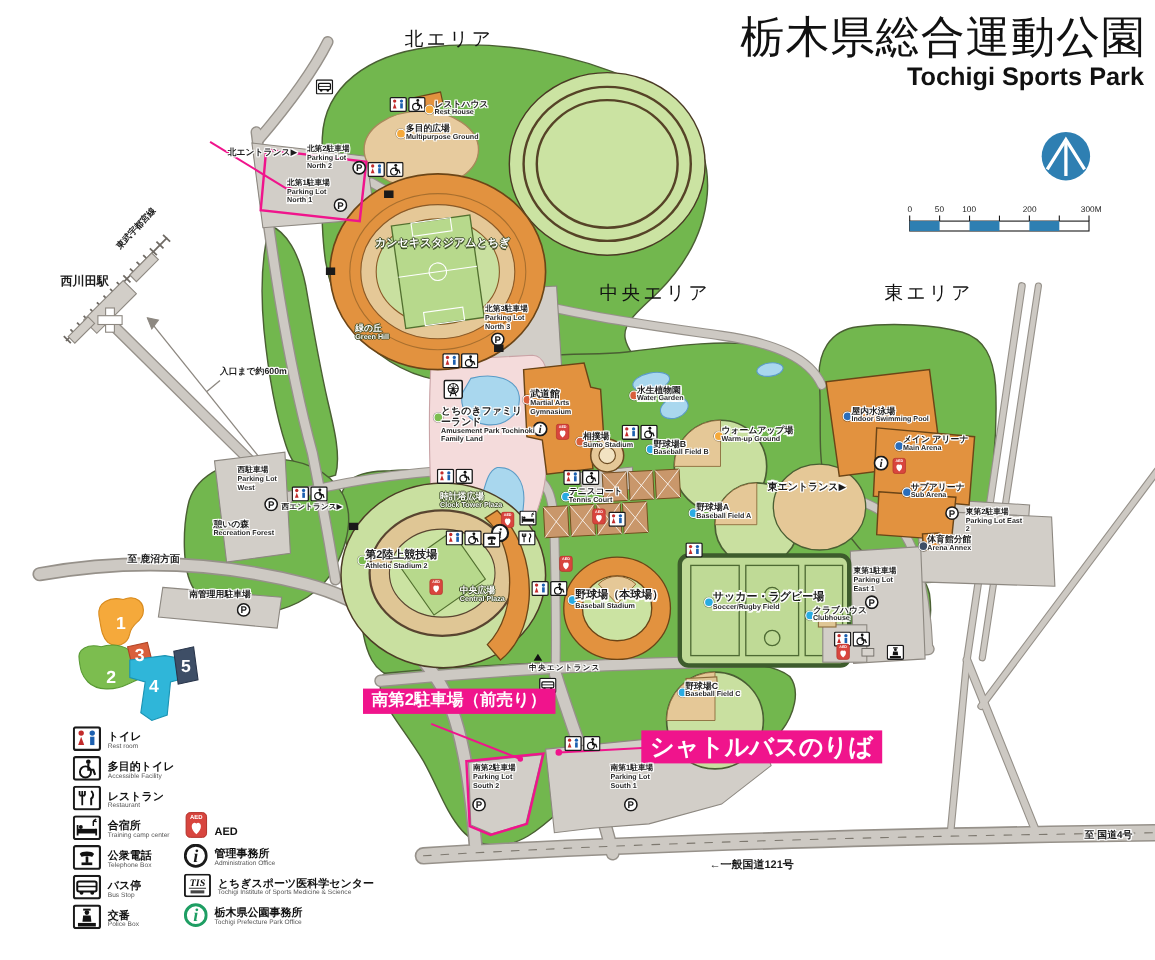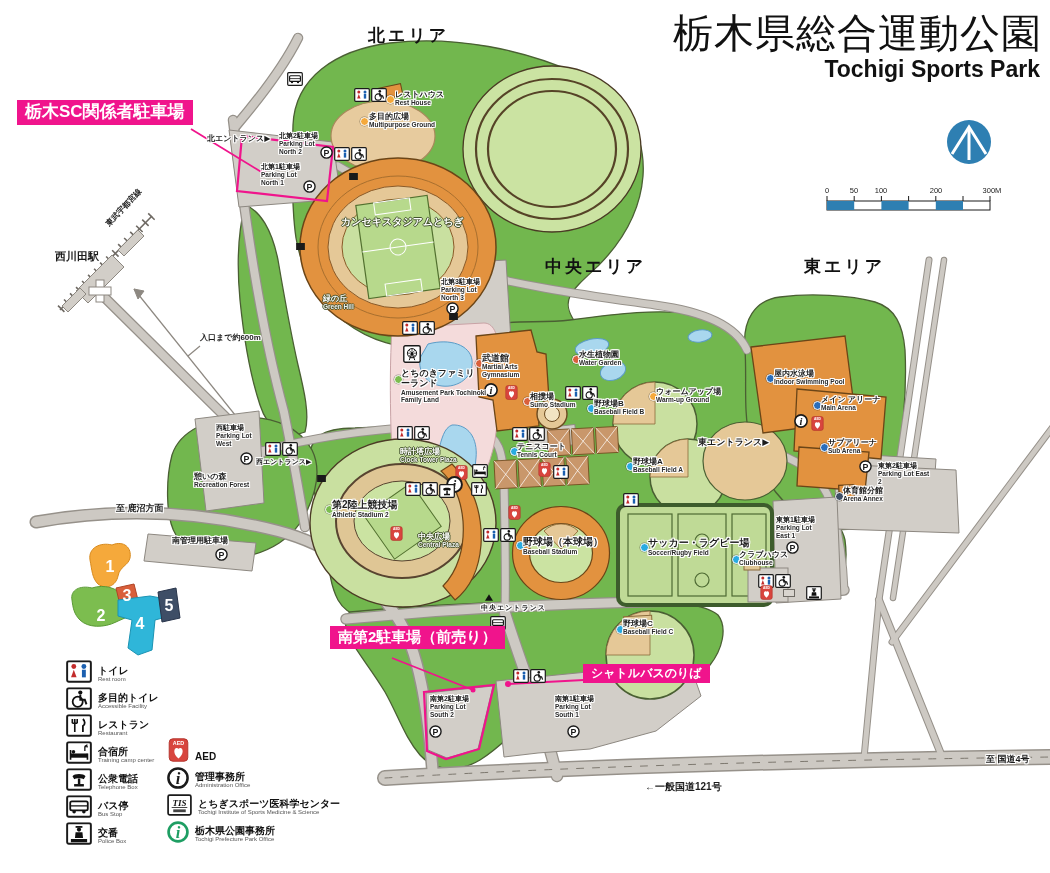--- a/index.html
+++ b/index.html
@@ -1,20 +1,20 @@
 <!DOCTYPE html>
 <html><head>
 <meta charset="utf-8">
 <style>
   html,body{margin:0;padding:0;background:#fff;font-family:"Liberation Sans","DejaVu Sans",sans-serif;}
   #stage{position:relative;width:1050px;height:873px;background:#fff;overflow:hidden;}
   #mapsvg{position:absolute;left:0;top:0;}
   .title-ja{position:absolute;right:8px;top:6px;font-size:40px;font-weight:normal;letter-spacing:1px;color:#111;white-space:nowrap;}
   .title-en{position:absolute;right:10px;top:56px;font-size:23px;font-weight:bold;color:#111;white-space:nowrap;}
-  .area-title{position:absolute;font-size:17px;font-weight:bold;letter-spacing:3px;color:#111;white-space:nowrap;}
+  .area-title{position:absolute;font-size:17px;font-weight:normal;letter-spacing:3px;color:#111;white-space:nowrap;}
   .lbl{position:absolute;font-size:8px;font-weight:bold;color:#1c1c1c;line-height:1.15;white-space:nowrap;
        text-shadow:1px 0 #fff,-1px 0 #fff,0 1px #fff,0 -1px #fff,1px 1px #fff,-1px -1px #fff,1px -1px #fff,-1px 1px #fff;}
   .lbl .en{display:block;font-size:6.5px;font-weight:bold;color:#2a2a2a;}
   .s7{font-size:7px;} .s9{font-size:9px;} .s10{font-size:10px;} .s11{font-size:11px;}
   .wrap .en{white-space:normal;}
   .w44 .en{width:44px;} .w48 .en{width:48px;} .w52 .en{width:52px;} .w60 .en{width:60px;} .w90 .en{width:90px;}
   .jaw .ja{display:block;white-space:normal;width:80px;}
   .white{color:#fff;text-shadow:1px 0 #42522e,-1px 0 #42522e,0 1px #42522e,0 -1px #42522e;}
   .white .en{color:#f2f2f2;}
   .mdot{position:absolute;width:7px;height:7px;border-radius:50%;border:1px solid #fff;box-shadow:0 0 0 0.5px rgba(0,0,0,.35);}
@@ -434,23 +434,22 @@
     </g>
   </g>
 </svg>
 
 <div class="title-ja">栃木県総合運動公園</div>
 <div class="title-en">Tochigi Sports Park</div>
 <div class="area-title" style="left:368px;top:24px">北エリア</div>
 <div class="area-title" style="left:545px;top:255px">中央エリア</div>
 <div class="area-title" style="left:804px;top:255px">東エリア</div>
 
-<div class="callout" style="left:17px;top:100px;font-size:17px">栃木SC関係者駐車場</div>
 <div class="callout" style="left:330px;top:626px;font-size:15px">南第2駐車場（前売り）</div>
-<div class="callout" style="left:583px;top:664px;font-size:12px">シャトルバスのりば</div>
+<div class="callout" style="left:583px;top:664px;font-size:22px">シャトルバスのりば</div>
 
 <i class="mdot c-or" style="left:386px;top:95px"></i>
 <i class="mdot c-or" style="left:360px;top:117px"></i>
 <i class="mdot c-gr" style="left:394px;top:375px"></i>
 <i class="mdot c-rd" style="left:475px;top:359px"></i>
 <i class="mdot c-rd" style="left:572px;top:355px"></i>
 <i class="mdot c-rd" style="left:523px;top:397px"></i>
 <i class="mdot c-cy" style="left:587px;top:404px"></i>
 <i class="mdot c-or" style="left:649px;top:392px"></i>
 <i class="mdot c-cy" style="left:510px;top:447px"></i>

